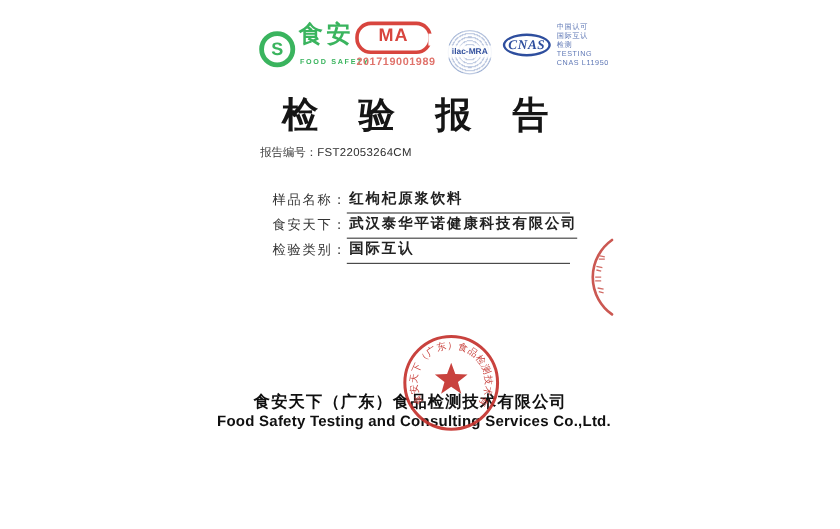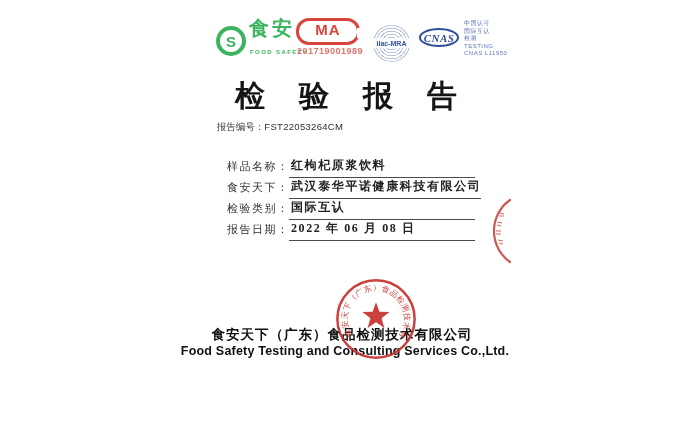--- a/index.html
+++ b/index.html
@@ -102,24 +102,20 @@
       <div class="field-value">红枸杞原浆饮料</div>
     </div>
     <div class="field-row">
       <div class="field-label">食安天下：</div>
       <div class="field-value">武汉泰华平诺健康科技有限公司</div>
     </div>
     <div class="field-row">
       <div class="field-label">检验类别：</div>
       <div class="field-value">国际互认</div>
     </div>
-    <div class="field-row">
-      <div class="field-label">报告日期：</div>
-      <div class="field-value">2022 年 06 月 08 日</div>
-    </div>
   </div>
 
   <svg class="seal-partial" viewBox="0 0 28 68">
     <path d="M 24,3 A 38,38 0 0 0 24,65" fill="none" stroke="#c23b34" stroke-width="2.2" stroke-linecap="round"></path>
     <g stroke="#c9534c" stroke-width="1.1" fill="none">
       <path d="M13,16 l5,1 m-5,2 l5,0"></path>
       <path d="M11,25 l5,1 m-5,2 l4,1"></path>
       <path d="M10,34 l5,0 m-5,3 l5,0"></path>
       <path d="M12,43 l5,1 m-4,2 l4,1"></path>
     </g>

